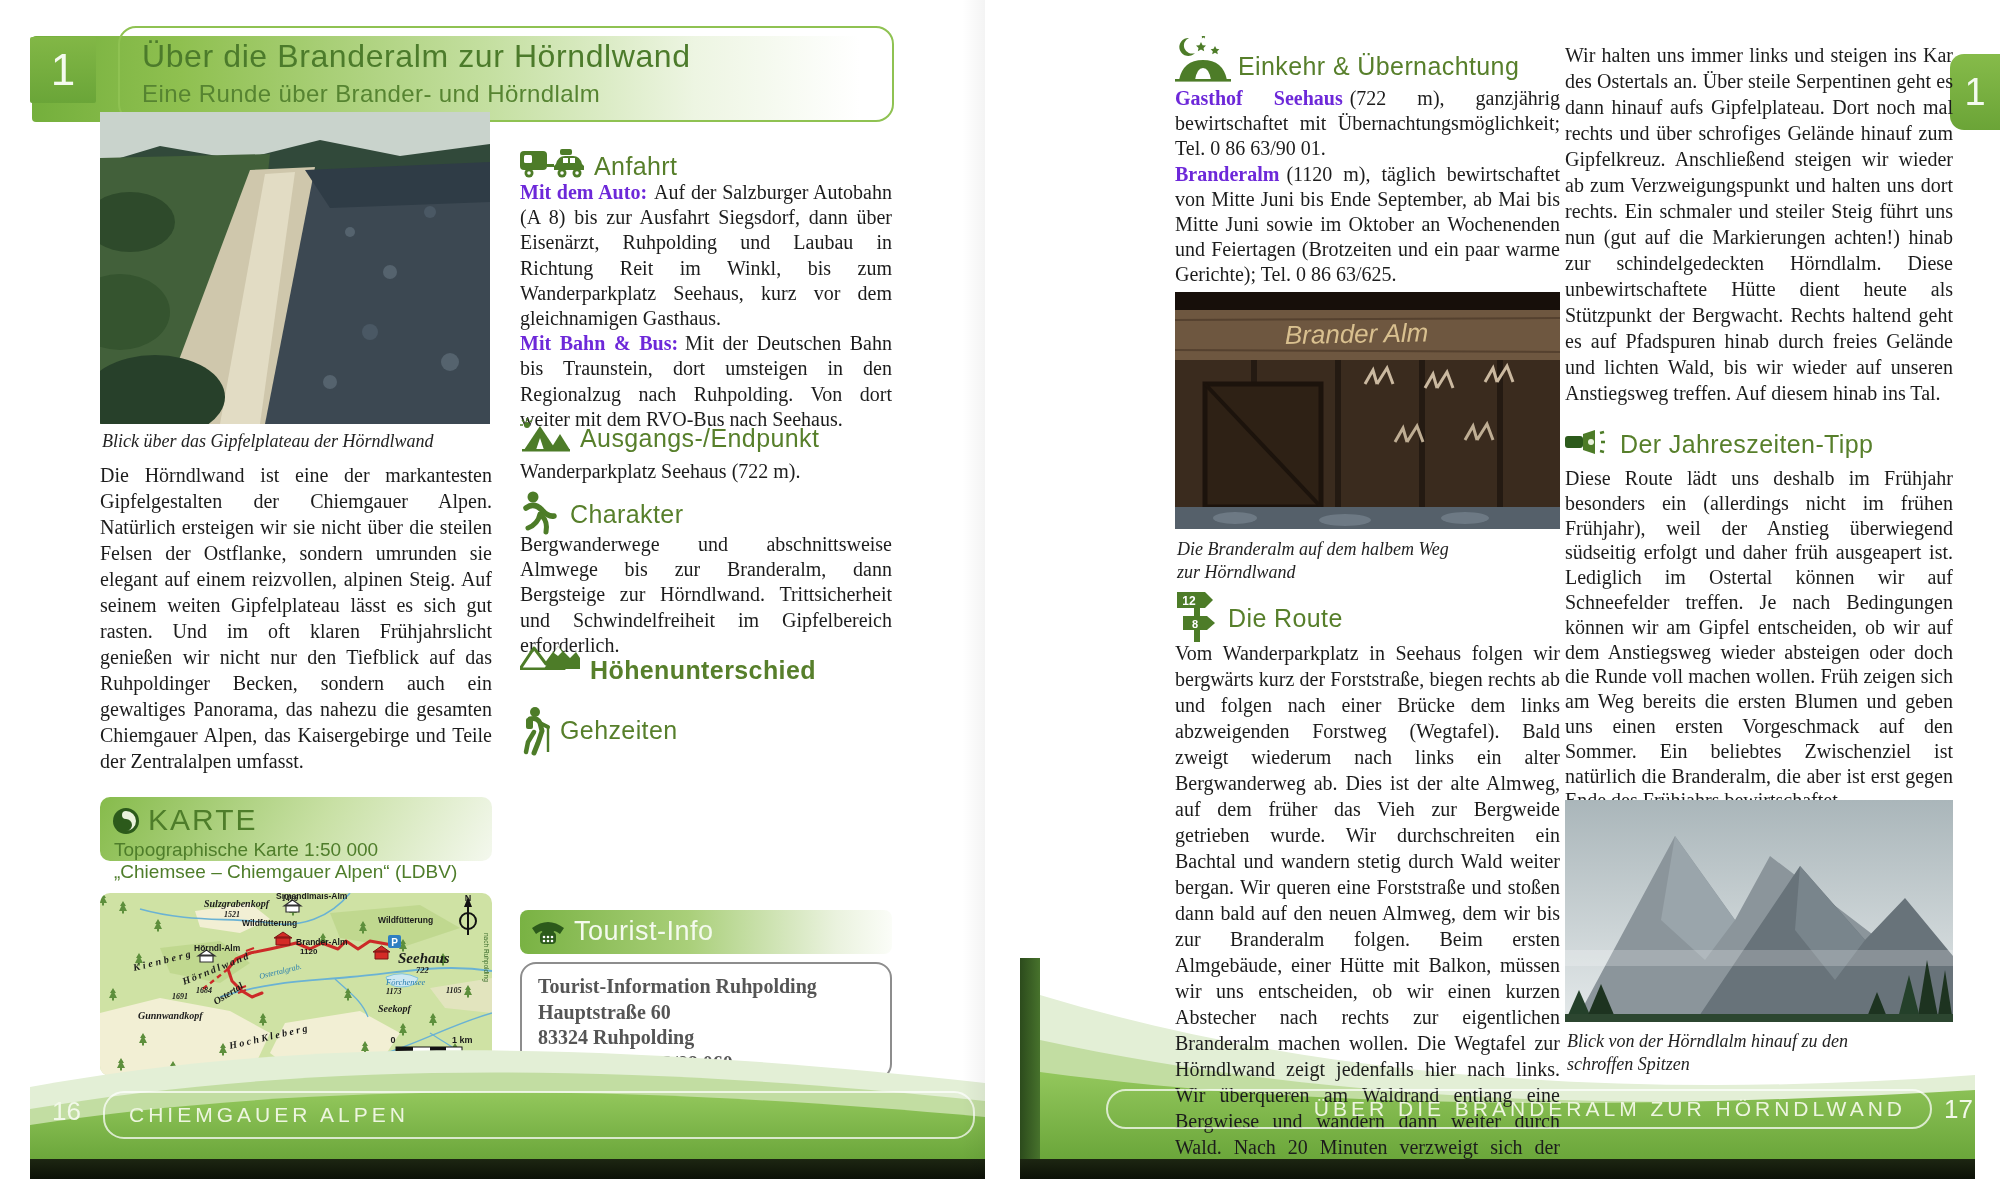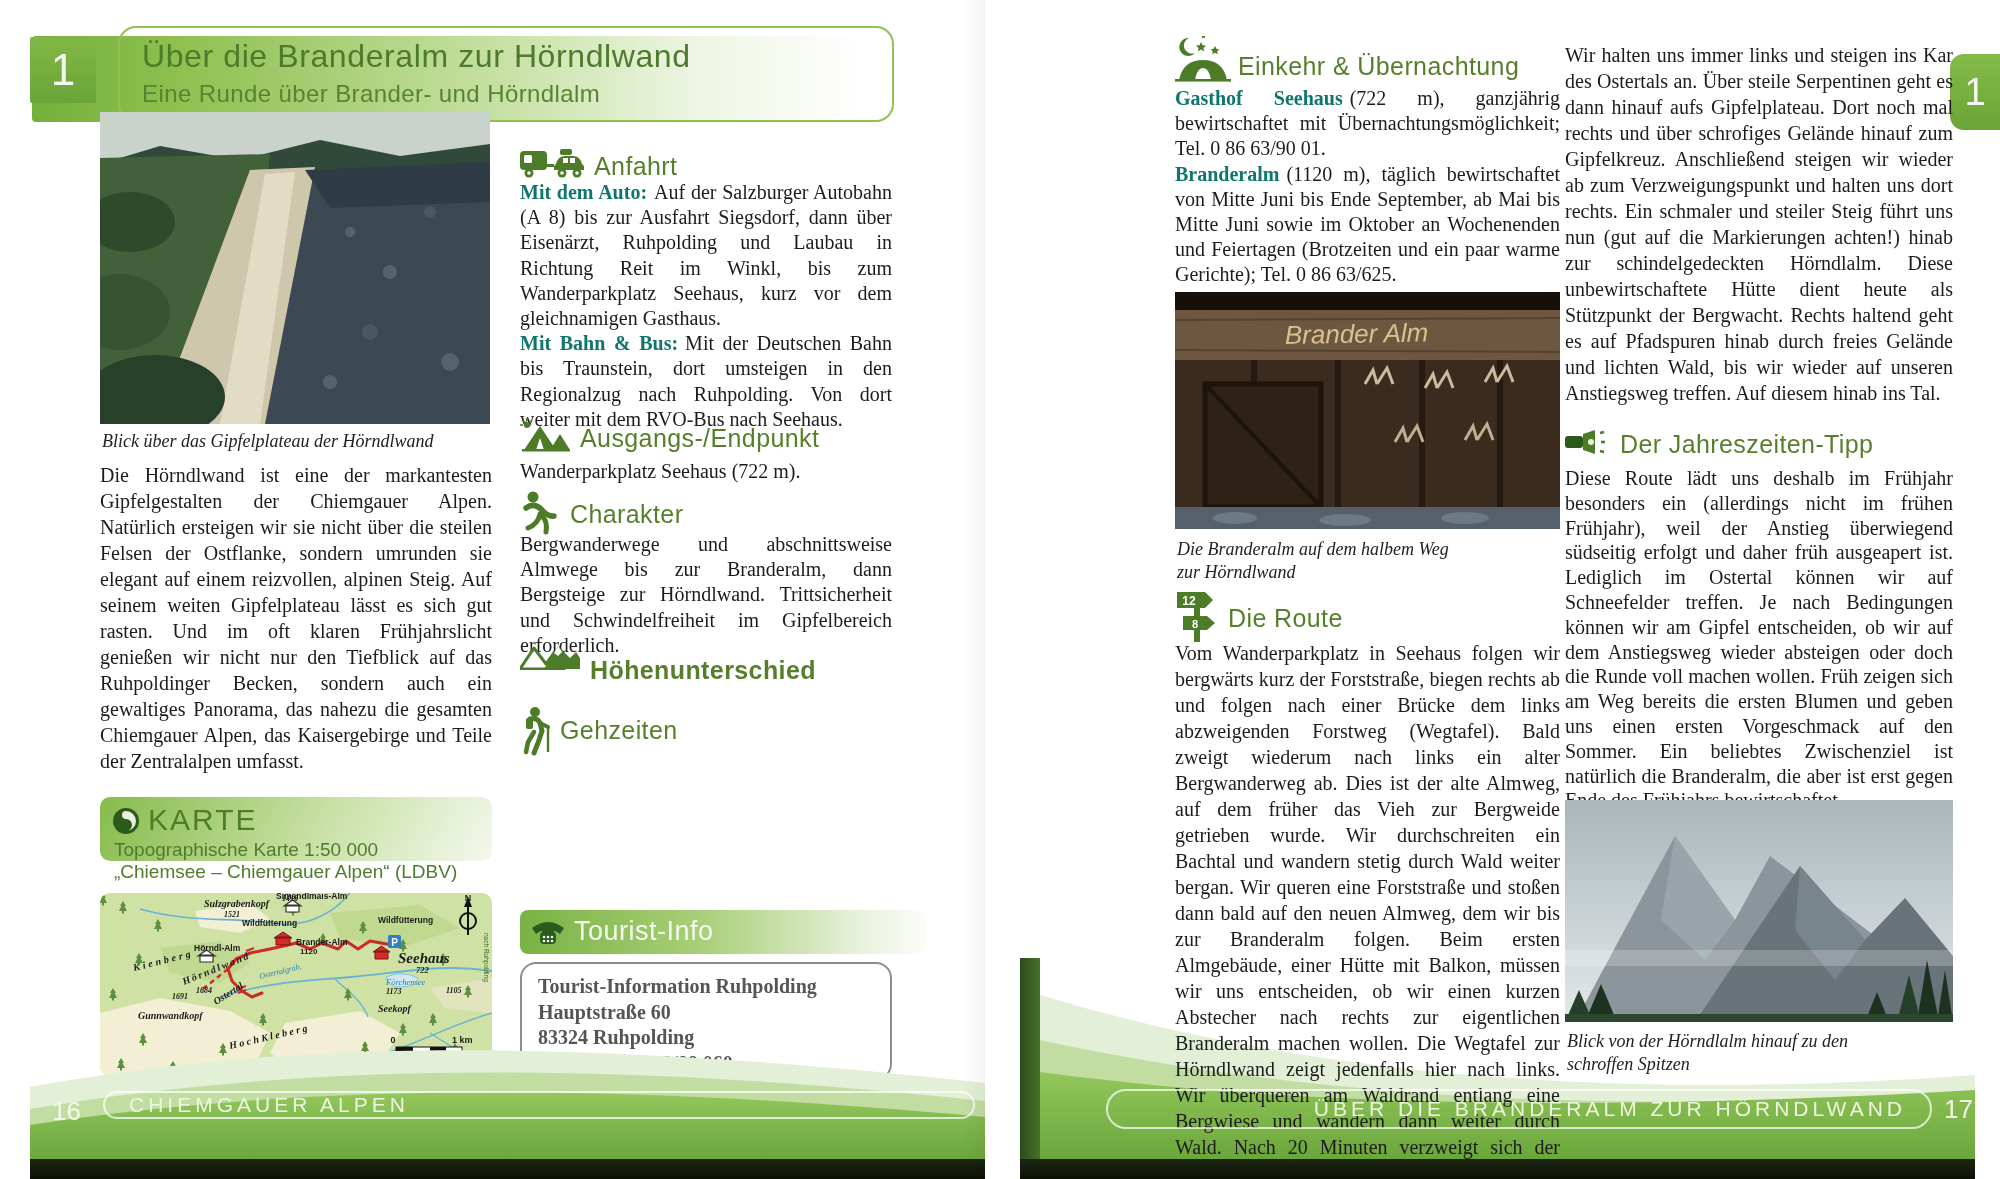--- a/index.html
+++ b/index.html
@@ -12,21 +12,21 @@
             color:#577f2b;letter-spacing:.4px;}
   .title{font-family:"Liberation Sans", sans-serif;font-weight:300;color:#4c7b2b;
          font-size:32px;letter-spacing:.6px;}
   .subtitle{font-family:"Liberation Sans", sans-serif;font-weight:300;color:#568431;
          font-size:24px;letter-spacing:.4px;text-align:right;}
   .tab-num{font-family:"Liberation Sans", sans-serif;font-weight:300;color:#f4faef;}
   
   .body-txt{font-size:20px;line-height:1.3;text-align:justify;}
   .tight{line-height:1.26;}
   .tipp-lh{line-height:1.24;}
-  .lead{font-weight:bold;color:#0f766e;margin-right:7px;}
+  .lead{font-weight:bold;color:#6d28d9;margin-right:7px;}
   .caption{font-style:italic;font-size:18px;color:#222;line-height:1.3;}
   
   .outline-box{border:2px solid #8fc252;border-radius:18px;background:transparent;}
   .karte-box{border-radius:10px;background:linear-gradient(120deg,#86bb4b 0%,#c8e0a4 55%,#f4f8ee 100%);}
   .karte-line{font-family:"Liberation Sans", sans-serif;font-size:19px;color:#4e7d2a;}
   .tourist-bar{border-radius:8px;background:linear-gradient(90deg,#79b243 0%,#a9cf79 45%,#eaf2de 85%,#fbfdf8 100%);}
   .tourist-head{font-family:"Liberation Sans", sans-serif;font-weight:300;font-size:27px;color:#f4faee;letter-spacing:.5px;}
   .tourist-box{border:2px solid #8d8d8d;border-radius:16px;background:#fff;}
   .tourist-box div{font-weight:bold;color:#555;font-size:20px;line-height:1.28;}
   
@@ -245,21 +245,21 @@
     <svg class="abs" style="left:520px;top:706px;" width="32" height="50" viewBox="0 0 32 50">
       <circle cx="15" cy="6" r="5" fill="#4d7c28"></circle>
       <path d="M10,13 q7,-2 10,4 l2,8 l-4,12 l-4,10" stroke="#4d7c28" stroke-width="5" fill="none" stroke-linecap="round"></path>
       <path d="M14,26 l-6,10 l-2,10" stroke="#4d7c28" stroke-width="4.5" fill="none" stroke-linecap="round"></path>
       <path d="M20,17 l8,4" stroke="#4d7c28" stroke-width="4" stroke-linecap="round"></path>
       <line x1="28" y1="21" x2="28" y2="46" stroke="#4d7c28" stroke-width="2.4"></line>
       <rect x="6" y="12" width="7" height="11" rx="2" fill="#4d7c28"></rect>
     </svg>
     <div class="abs sec-head" style="left:560px;top:716px;">Gehzeiten</div>
 
-    <div class="abs tourist-bar" style="left:520px;top:910px;width:372px;height:44px;padding-left:34px;">
+    <div class="abs tourist-bar" style="left:520px;top:910px;width:372px;height:44px;">
       <svg class="abs" style="left:10px;top:8px;" width="36" height="28" viewBox="0 0 36 28">
         <path d="M2,10 q16,-12 32,0 l-4,6 q-4,-3 -6,-3 l-1,4 h-10 l-1,-4 q-2,0 -6,3 Z" fill="#2c5a1b"></path>
         <rect x="10" y="14" width="16" height="12" rx="4" fill="#2c5a1b"></rect>
         <circle cx="14" cy="19" r="1.3" fill="#fff"></circle>
           <circle cx="18" cy="19" r="1.3" fill="#fff"></circle>
           <circle cx="22" cy="19" r="1.3" fill="#fff"></circle>
         <circle cx="14" cy="23" r="1.3" fill="#fff"></circle>
           <circle cx="18" cy="23" r="1.3" fill="#fff"></circle>
           <circle cx="22" cy="23" r="1.3" fill="#fff"></circle>
       </svg>
@@ -279,21 +279,21 @@
         <linearGradient id="gMain" x1="0" y1="0" x2="0" y2="1">
       <stop offset="0" stop-color="#93c75c"></stop>
           <stop offset="1" stop-color="#68a438"></stop>
         </linearGradient>
       </defs>
     <path d="M0,62 C240,18 520,10 955,58 L955,140 0,140 Z" fill="#e3efd6"></path>
     <path d="M0,84 C260,40 560,34 955,76 L955,140 0,140 Z" fill="#c2dda2"></path>
     <path d="M0,100 C260,60 560,56 955,92 L955,140 0,140 Z" fill="url(#gMain)"></path>
   </svg>
   <div class="abs pageno" style="left:52px;top:1096px;">16</div>
-  <div class="abs footer-box" style="left:103px;top:1091px;width:872px;height:28px;padding-left:24px;box-sizing:border-box;">
+  <div class="abs footer-box" style="left:103px;top:1091px;width:872px;height:48px;padding-left:24px;box-sizing:border-box;">
     <span>CHIEMGAUER ALPEN</span>
   </div>
   <div class="abs dark-strip" style="left:30px;top:1159px;width:955px;height:20px;"></div>
 
   <div class="abs gutter-line" style="left:962px;top:0;width:23px;height:1179px;opacity:.25;"></div>
 
   <svg class="abs" style="left:1020px;top:940px;" width="955" height="225" viewBox="0 0 955 225">
     <defs>
       <linearGradient id="gMainR" x1="0" y1="0" x2="0" y2="1">
         <stop offset="0" stop-color="#93c75c"></stop>

